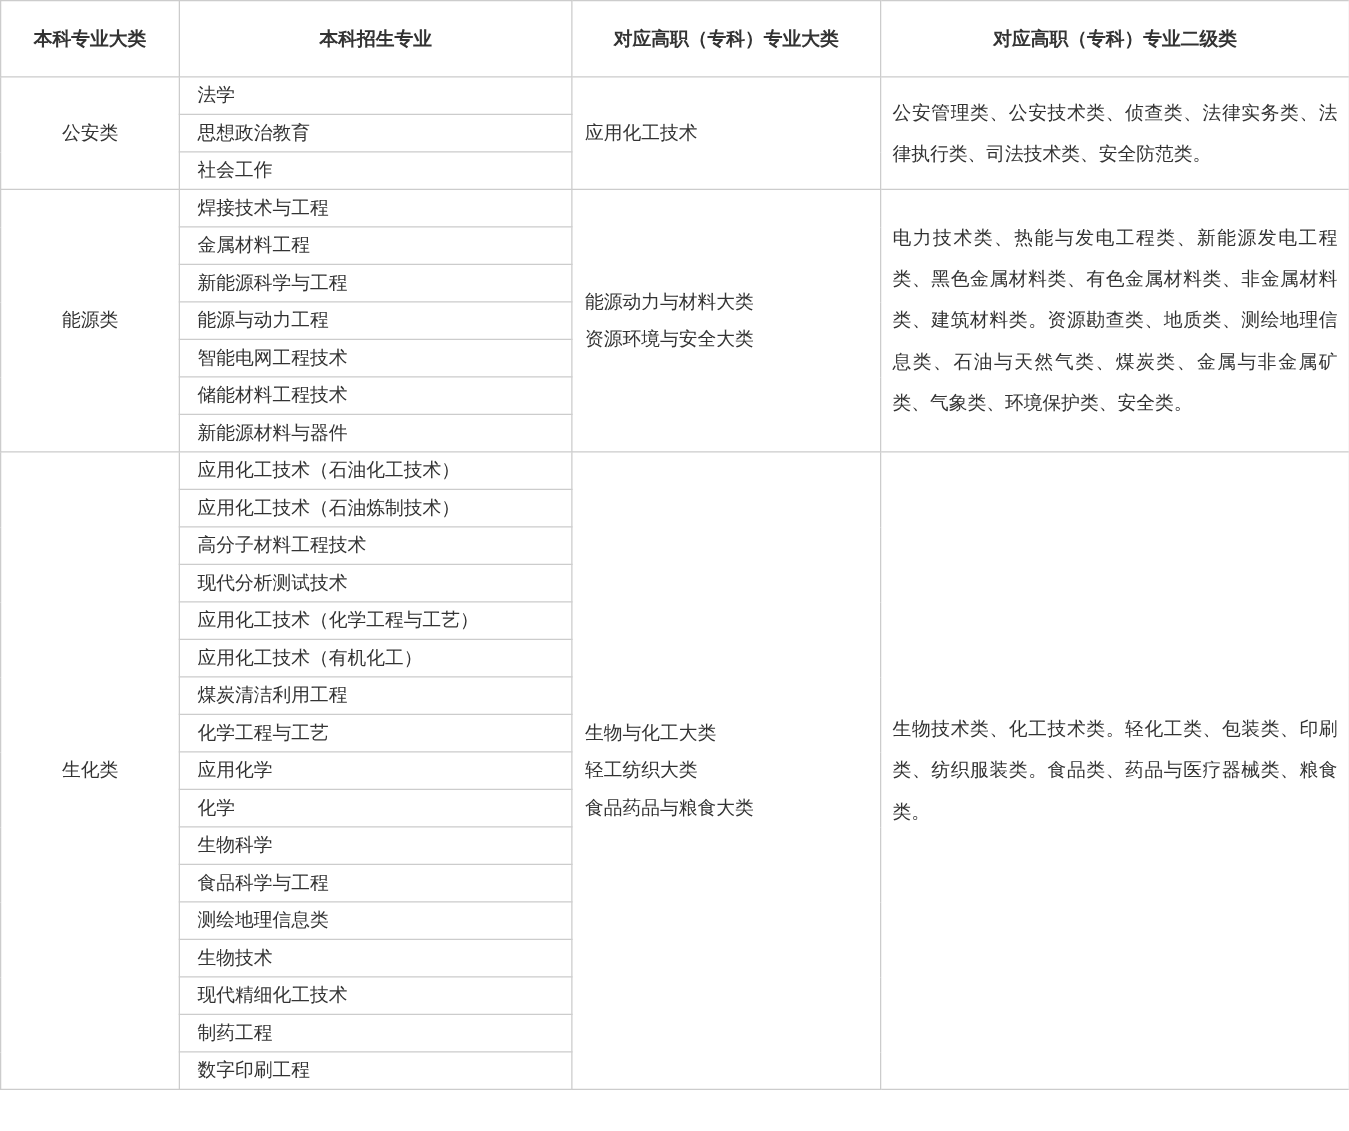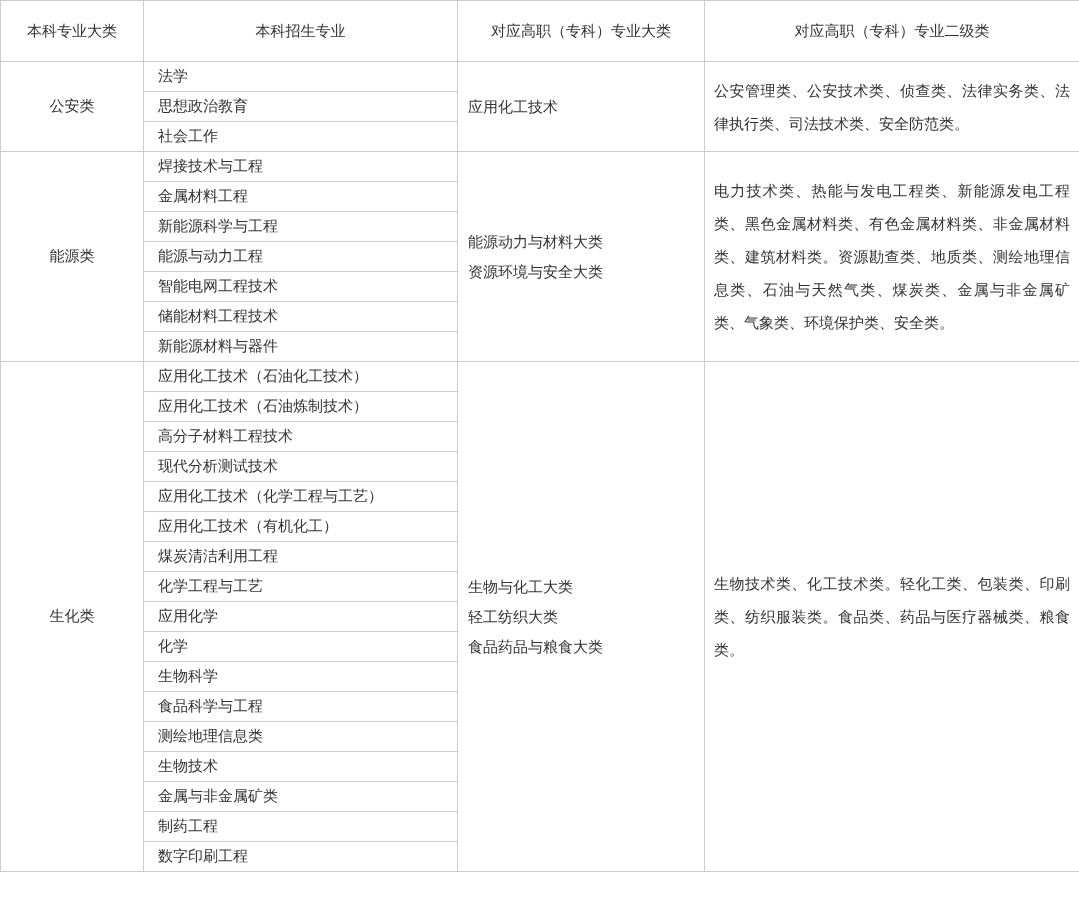--- a/index.html
+++ b/index.html
@@ -24,21 +24,21 @@
   table.majors-table th,
   table.majors-table td {
     border: 1px solid #cccccc;
     font-size: 15px;
     color: #333333;
     box-sizing: border-box;
     overflow: hidden;
   }
   table.majors-table th {
     height: 61px;
-    font-weight: normal;
+    font-weight: bold;
     text-align: center;
     vertical-align: middle;
     padding: 0 4px;
   }
   table.majors-table td {
     height: 30px;
     vertical-align: middle;
   }
   td.cell-category {
     text-align: center;
@@ -170,21 +170,21 @@
         <tr>
           <td class="cell-major">食品科学与工程</td>
         </tr>
         <tr>
           <td class="cell-major">测绘地理信息类</td>
         </tr>
         <tr>
           <td class="cell-major">生物技术</td>
         </tr>
         <tr>
-          <td class="cell-major">金属与非金属矿类</td>
+          <td class="cell-major">现代精细化工技术</td>
         </tr>
         <tr>
           <td class="cell-major">制药工程</td>
         </tr>
         <tr>
           <td class="cell-major">数字印刷工程</td>
         </tr>
       </tbody>
   </table>
 </div>

